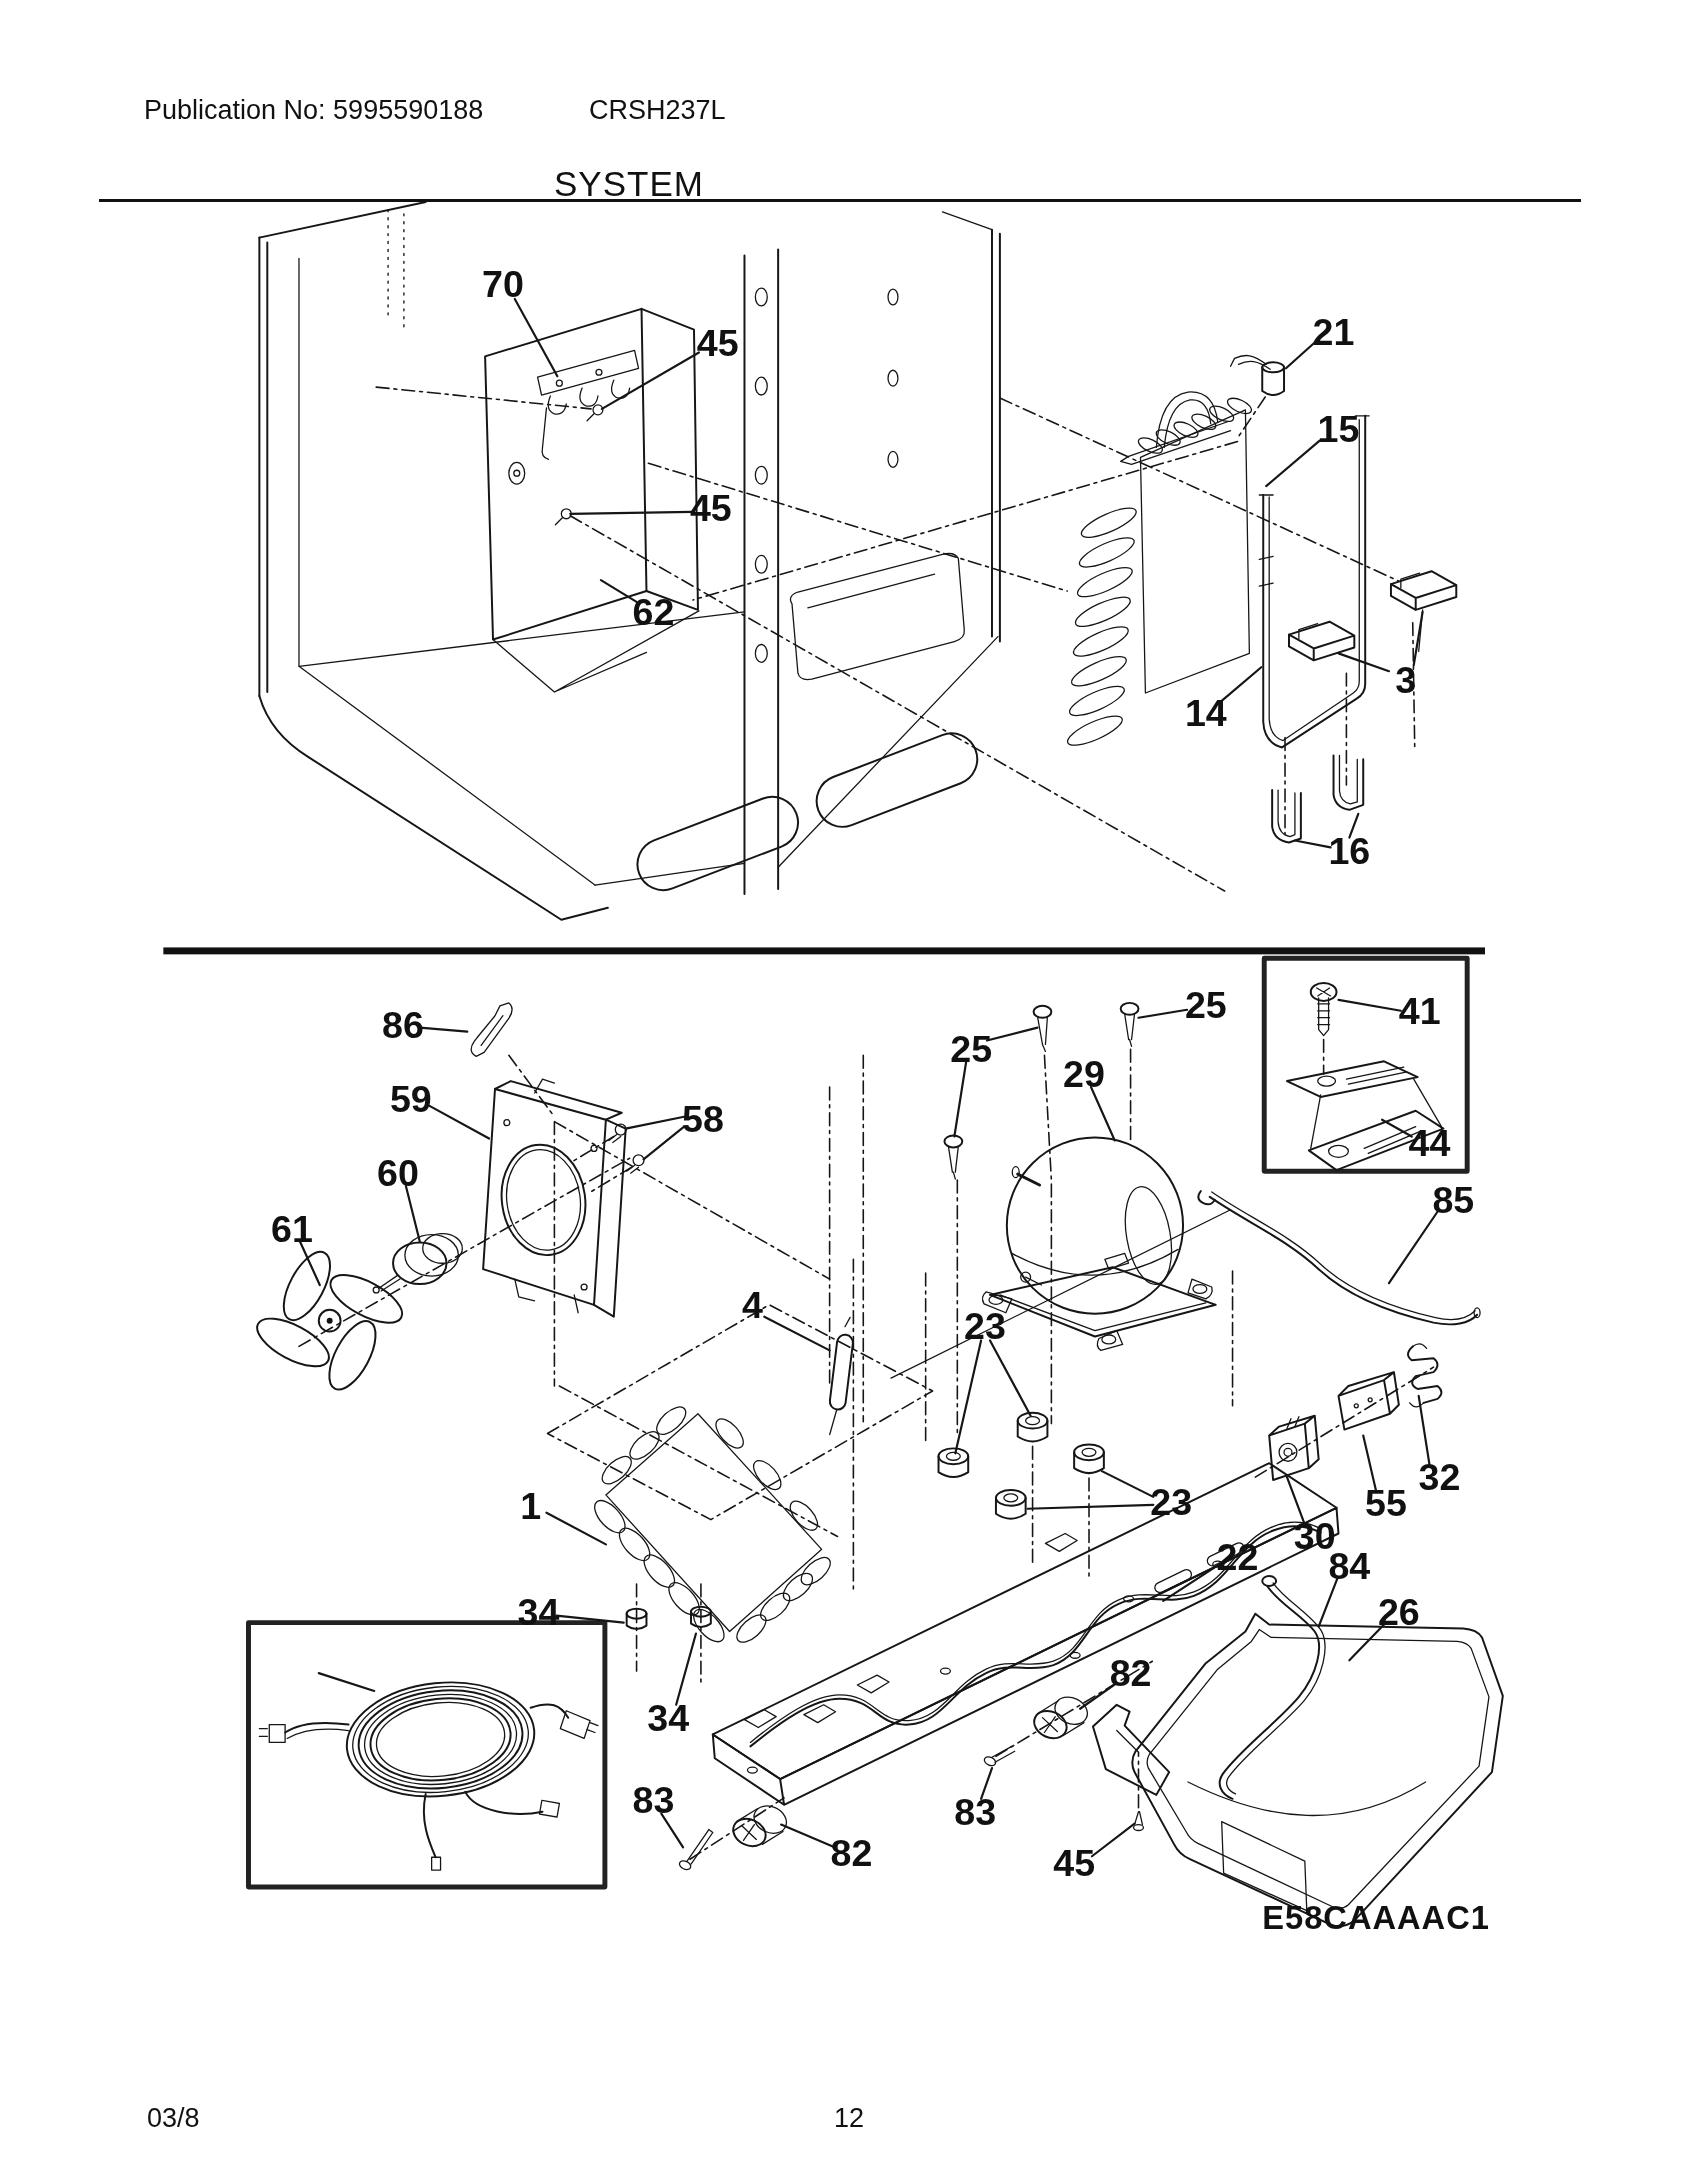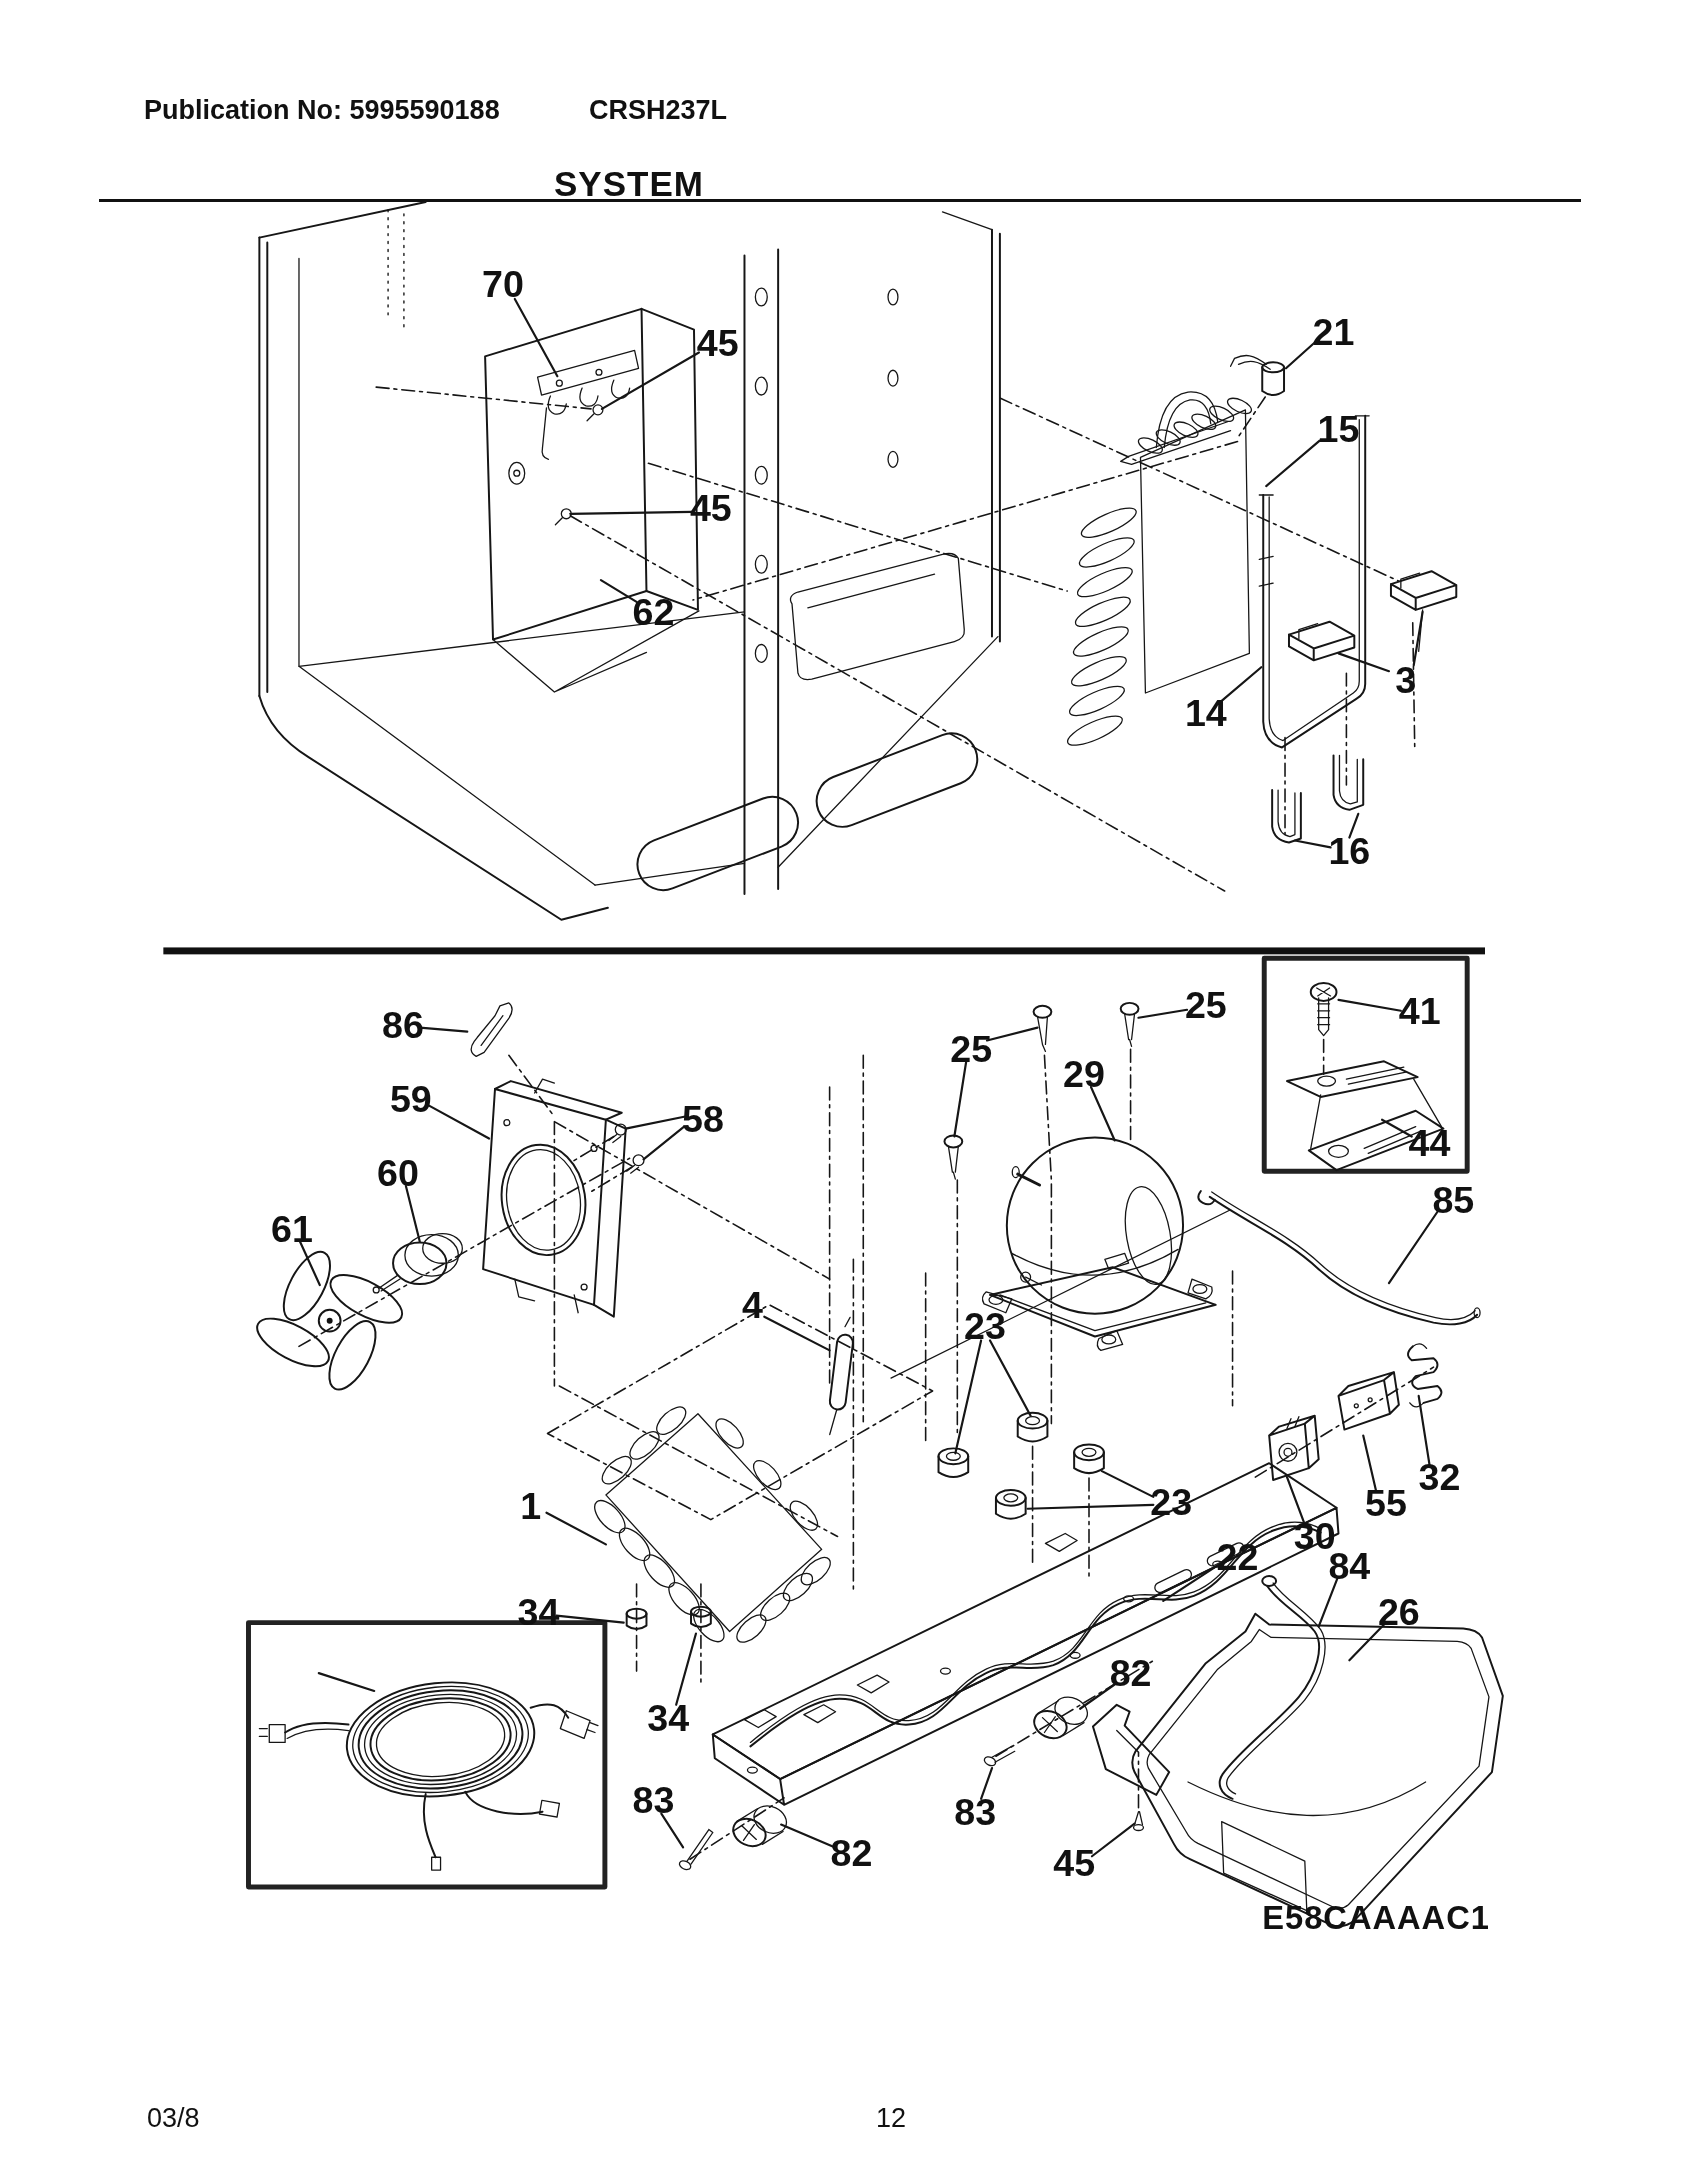--- a/index.html
+++ b/index.html
@@ -1,25 +1,25 @@
 <!DOCTYPE html>
 <html><head>
 <meta charset="utf-8">
 <style>
   html,body{margin:0;padding:0;background:#888;}
   .page{position:relative;width:1683px;height:2178px;background:#fff;margin:0 auto;
         font-family:"Liberation Sans",sans-serif;color:#111;overflow:hidden;}
-  .hdr-text{position:absolute;font-size:27px;white-space:nowrap;font-weight:bold;}
+  .hdr-text{position:absolute;font-size:27px;white-space:nowrap;}
   #pub{left:144px;top:95px;}
   #model{left:589px;top:95px;}
   #title{left:554px;top:164px;font-size:35px;letter-spacing:1px;}
   .rule{position:absolute;left:99px;top:199px;width:1482px;height:3px;background:#111;}
   .ftr-text{position:absolute;font-size:27px;}
   #fdate{left:147px;top:2103px;}
-  #fpage{left:834px;top:2103px;margin-left:42px;}
+  #fpage{left:834px;top:2103px;}
   #dwg{position:absolute;left:0;top:0;width:1683px;height:2178px;}
   #dwg *{stroke:#161616;fill:none;stroke-width:2;stroke-linecap:round;stroke-linejoin:round;}
   #dwg text{stroke:none;fill:#111;}
   #dwg .dash{stroke-dasharray:13 5 3 5;stroke-width:1.6;}
   #dwg .dot{stroke-dasharray:2 6;stroke-width:1.4;}
   #dwg .thin{stroke-width:1.3;}
   #dwg .th{stroke-width:3;}
   #dwg .bx{stroke-width:5;stroke:#222;}
   #dwg .fw{fill:#fff;}
   #dwg .dk{fill:#111;stroke:none;}

